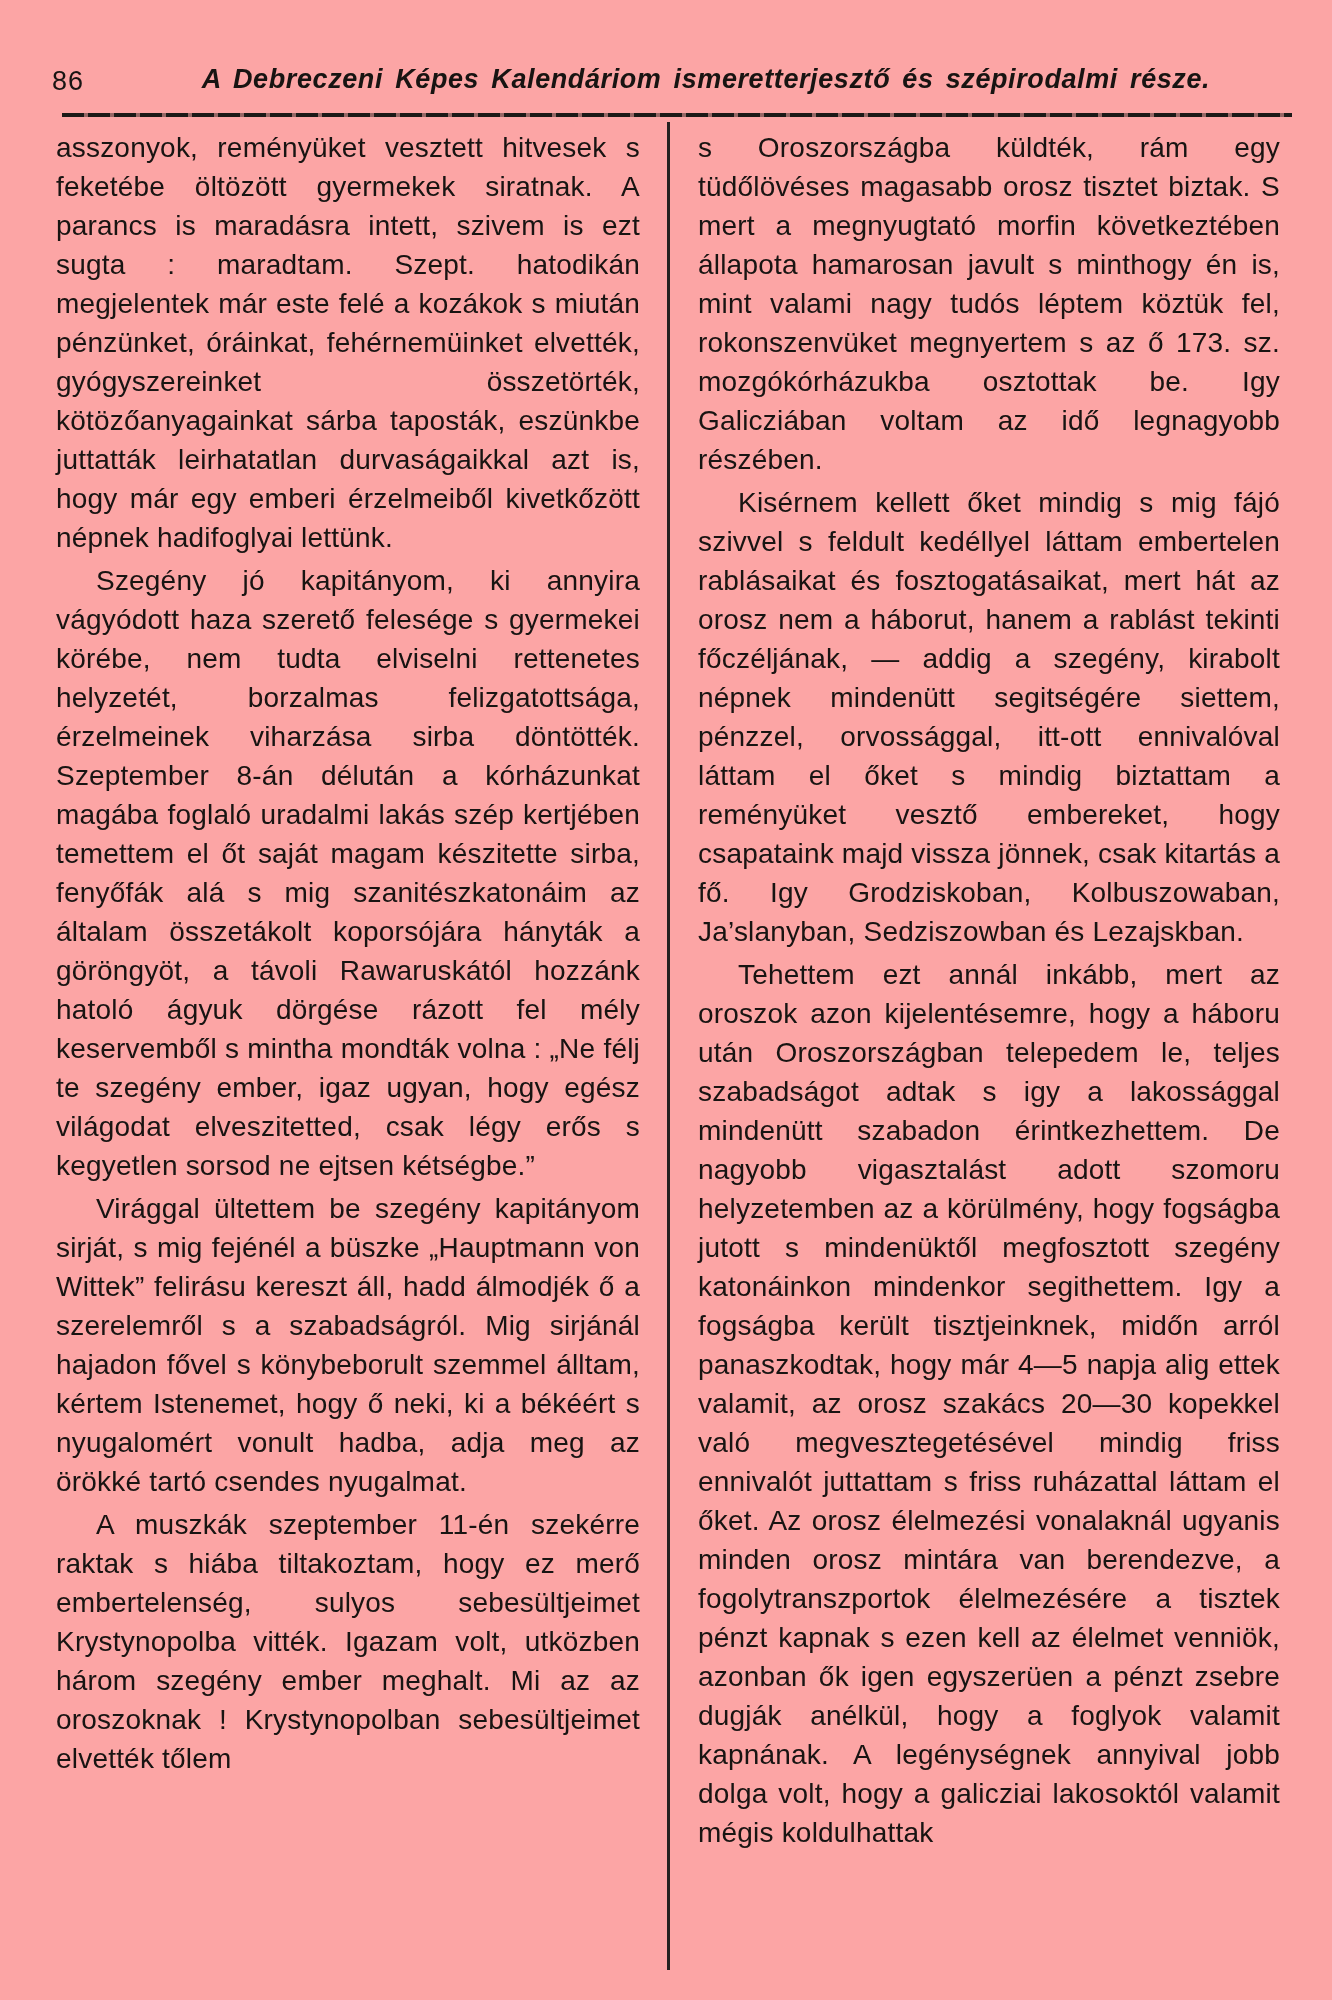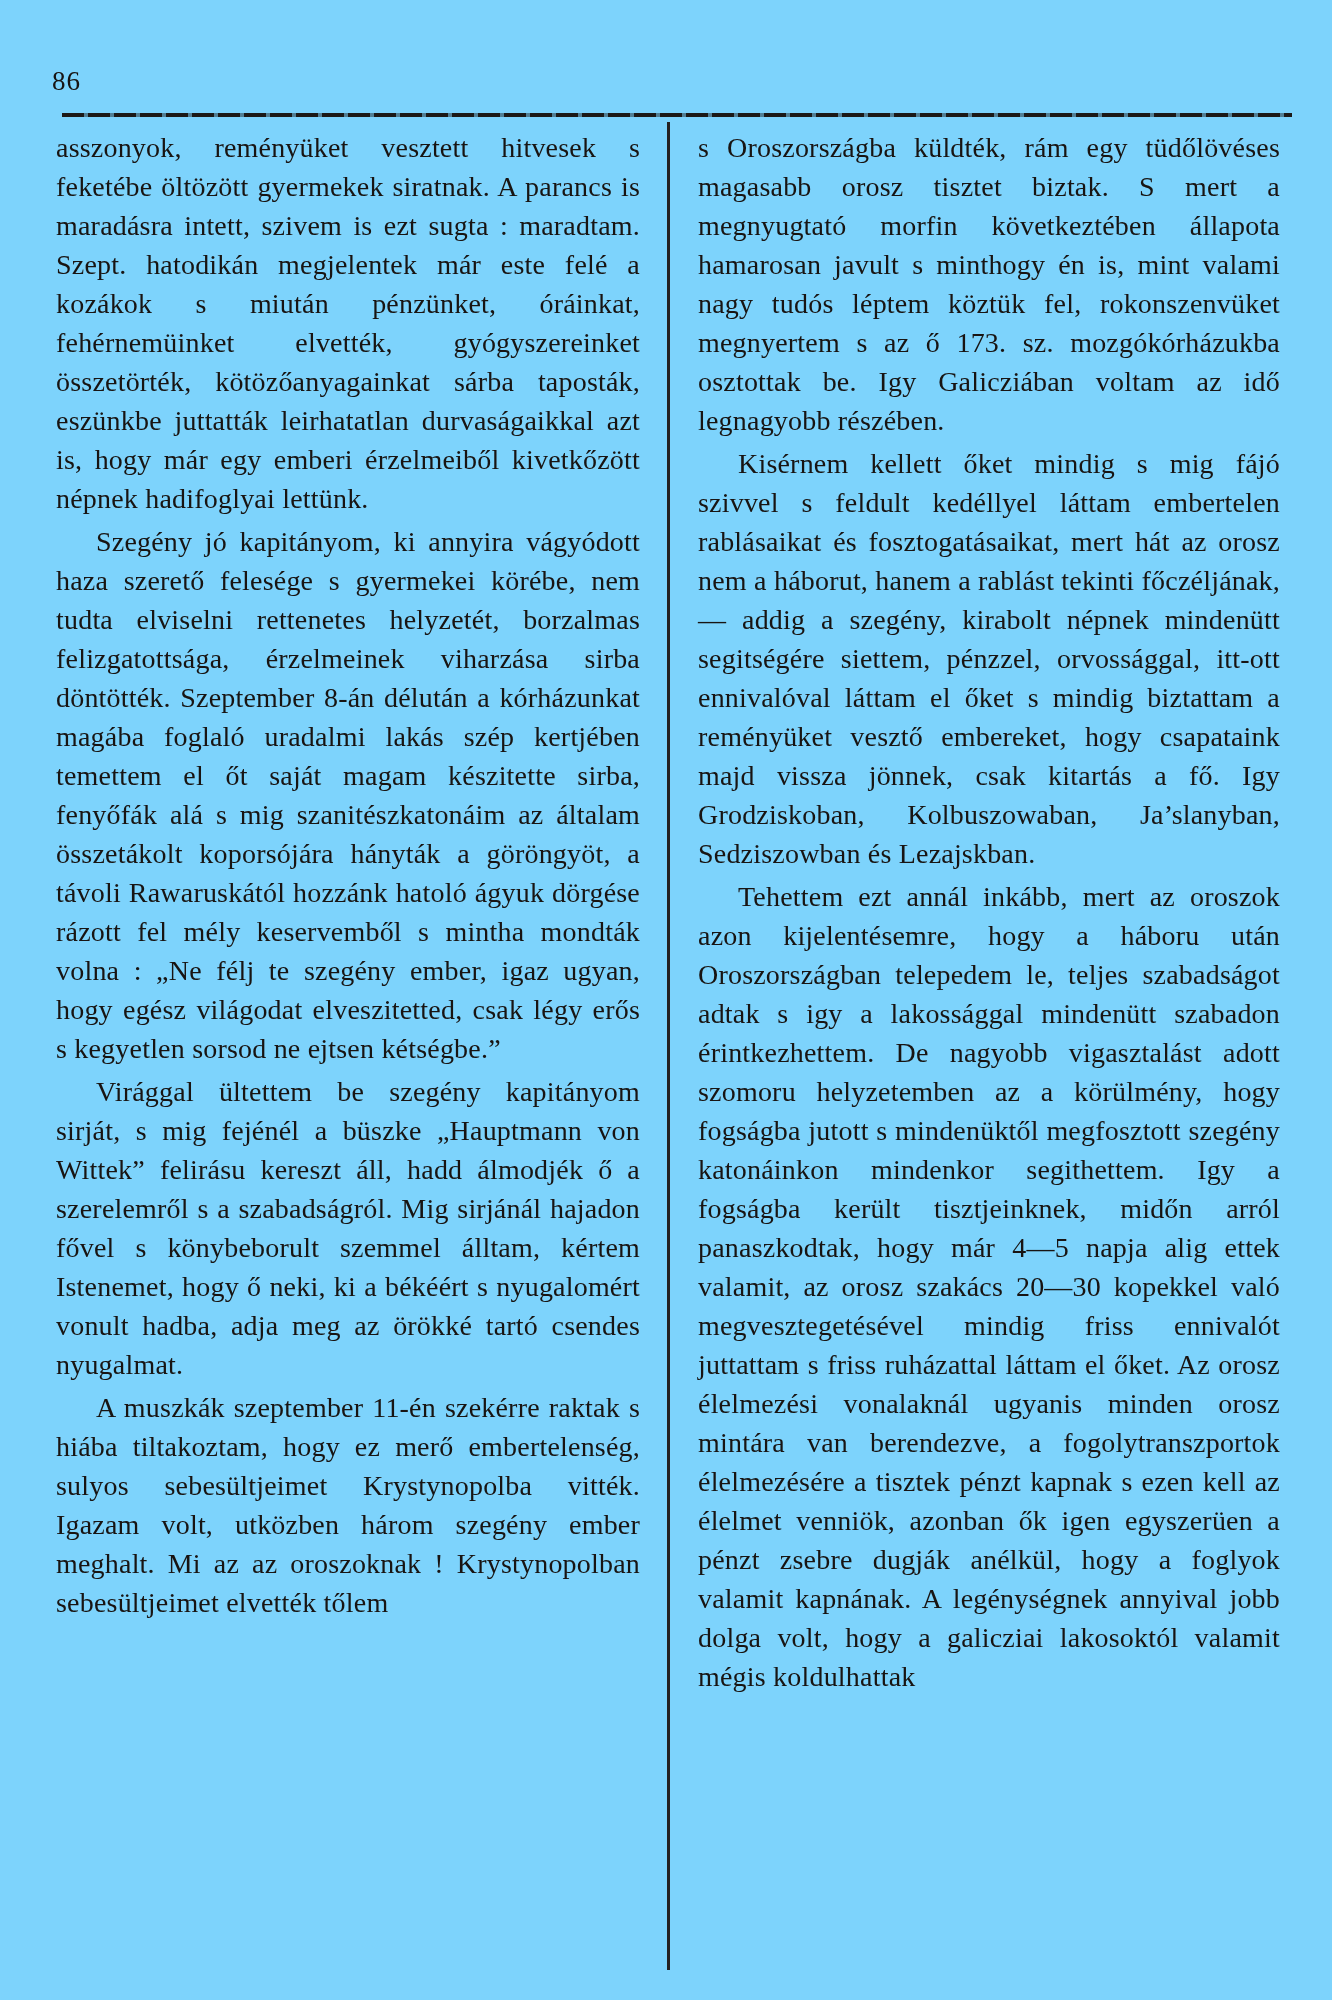--- a/index.html
+++ b/index.html
@@ -4,23 +4,23 @@
 <style>
   html, body {
     margin: 0;
     padding: 0;
     background: #ffffff;
   }
   .page {
     position: relative;
     width: 1332px;
     height: 2000px;
-    background: #7dd3fc;
+    background: #fca5a5;
     overflow: hidden;
-    font-family: Liberation Serif, serif;
+    font-family: Liberation Sans, sans-serif;
     color: #181412;
   }
   .page-number {
     position: absolute;
     left: 52px;
     top: 66px;
     font-size: 27px;
     letter-spacing: 1px;
   }
   .header-title {
@@ -73,20 +73,21 @@
   }
   .para.indent { text-indent: 40px; }
 </style>
 </head>
 <body>
 
 <div class="page">
 
   <span class="page-number">86</span>
 
+  <div class="header-title">A Debreczeni Képes Kalendáriom ismeretterjesztő és szépirodalmi része.</div>
 
   <div class="header-rule"></div>
 
   <div class="column-divider"></div>
 
   <div class="col col-left" lang="hu">
     <p class="para">asszonyok, reményüket vesztett hitvesek s feketébe öltözött gyermekek siratnak. A parancs is maradásra intett, szivem is ezt sugta : maradtam. Szept. hatodikán megjelentek már este felé a kozákok s miután pénzünket, óráinkat, fehérnemüinket elvették, gyógyszereinket összetörték, kötözőanyagainkat sárba taposták, eszünkbe juttatták leirhatatlan durvaságaikkal azt is, hogy már egy emberi érzelmeiből kivetkőzött népnek hadifoglyai lettünk.</p>
     <p class="para indent">Szegény jó kapitányom, ki annyira vágyódott haza szerető felesége s gyermekei körébe, nem tudta elviselni rettenetes helyzetét, borzalmas felizgatottsága, érzelmeinek viharzása sirba döntötték. Szeptember 8-án délután a kórházunkat magába foglaló uradalmi lakás szép kertjében temettem el őt saját magam készitette sirba, fenyőfák alá s mig szanitészkatonáim az általam összetákolt koporsójára hányták a göröngyöt, a távoli Rawaruskától hozzánk hatoló ágyuk dörgése rázott fel mély keservemből s mintha mondták volna : „Ne félj te szegény ember, igaz ugyan, hogy egész világodat elveszitetted, csak légy erős s kegyetlen sorsod ne ejtsen kétségbe.”</p>
     <p class="para indent">Virággal ültettem be szegény kapitányom sirját, s mig fejénél a büszke „Hauptmann von Wittek” felirásu kereszt áll, hadd álmodjék ő a szerelemről s a szabadságról. Mig sirjánál hajadon fővel s könybeborult szemmel álltam, kértem Istenemet, hogy ő neki, ki a békéért s nyugalomért vonult hadba, adja meg az örökké tartó csendes nyugalmat.</p>
     <p class="para indent">A muszkák szeptember 11-én szekérre raktak s hiába tiltakoztam, hogy ez merő embertelenség, sulyos sebesültjeimet Krystynopolba vitték. Igazam volt, utközben három szegény ember meghalt. Mi az az oroszoknak ! Krystynopolban sebesültjeimet elvették tőlem</p>

